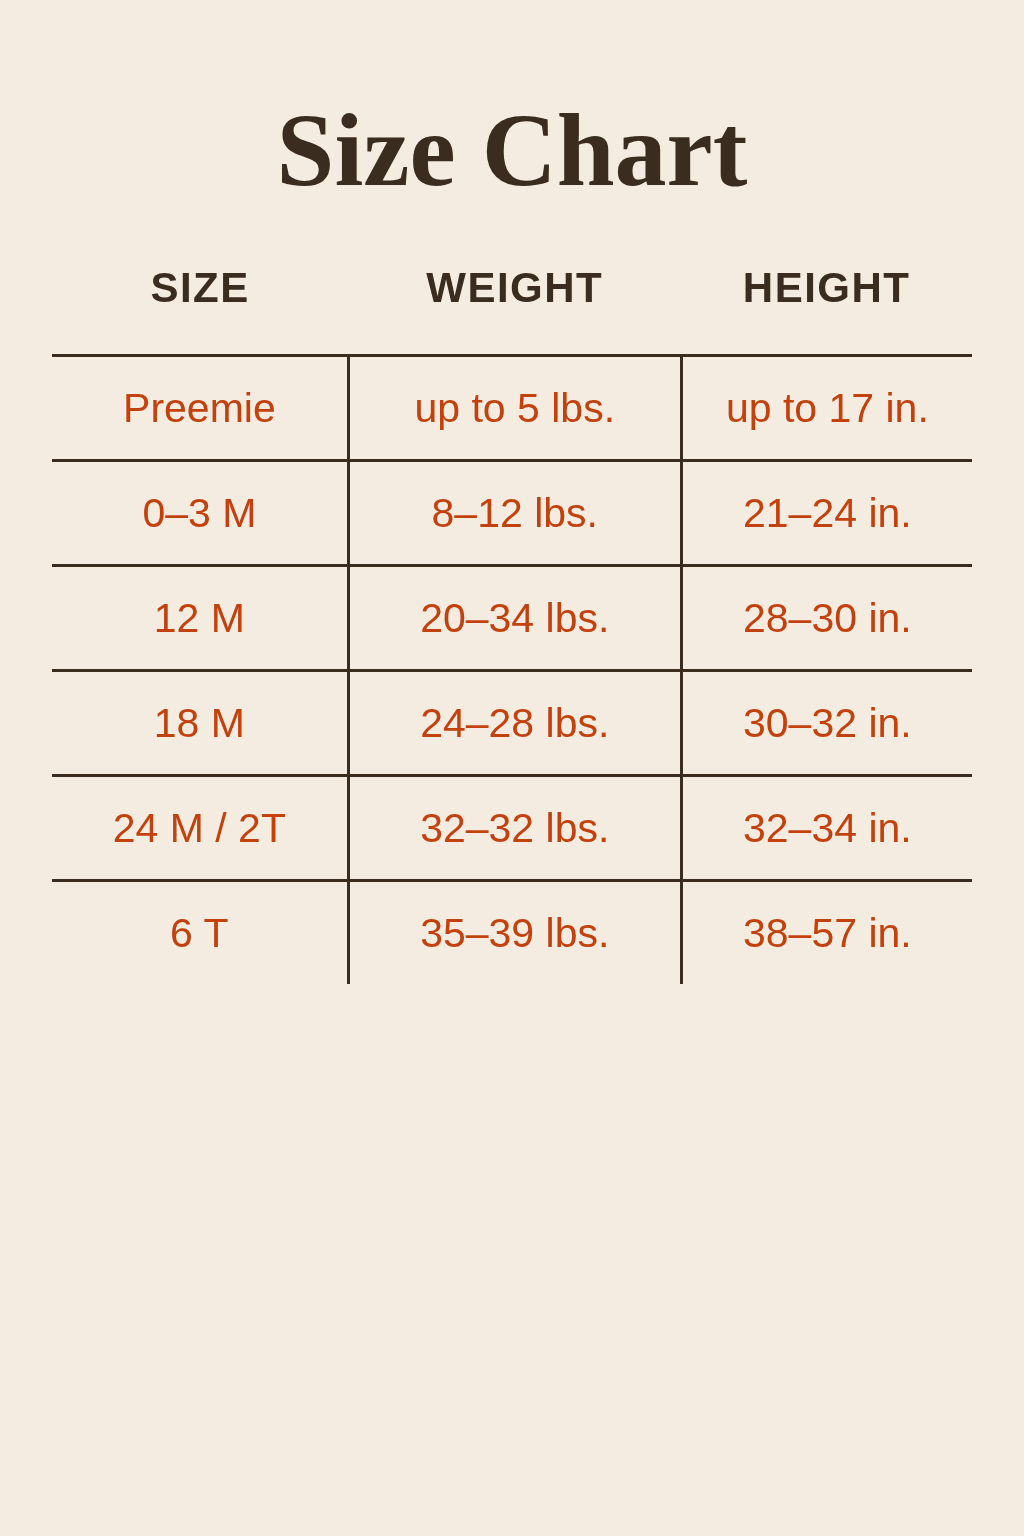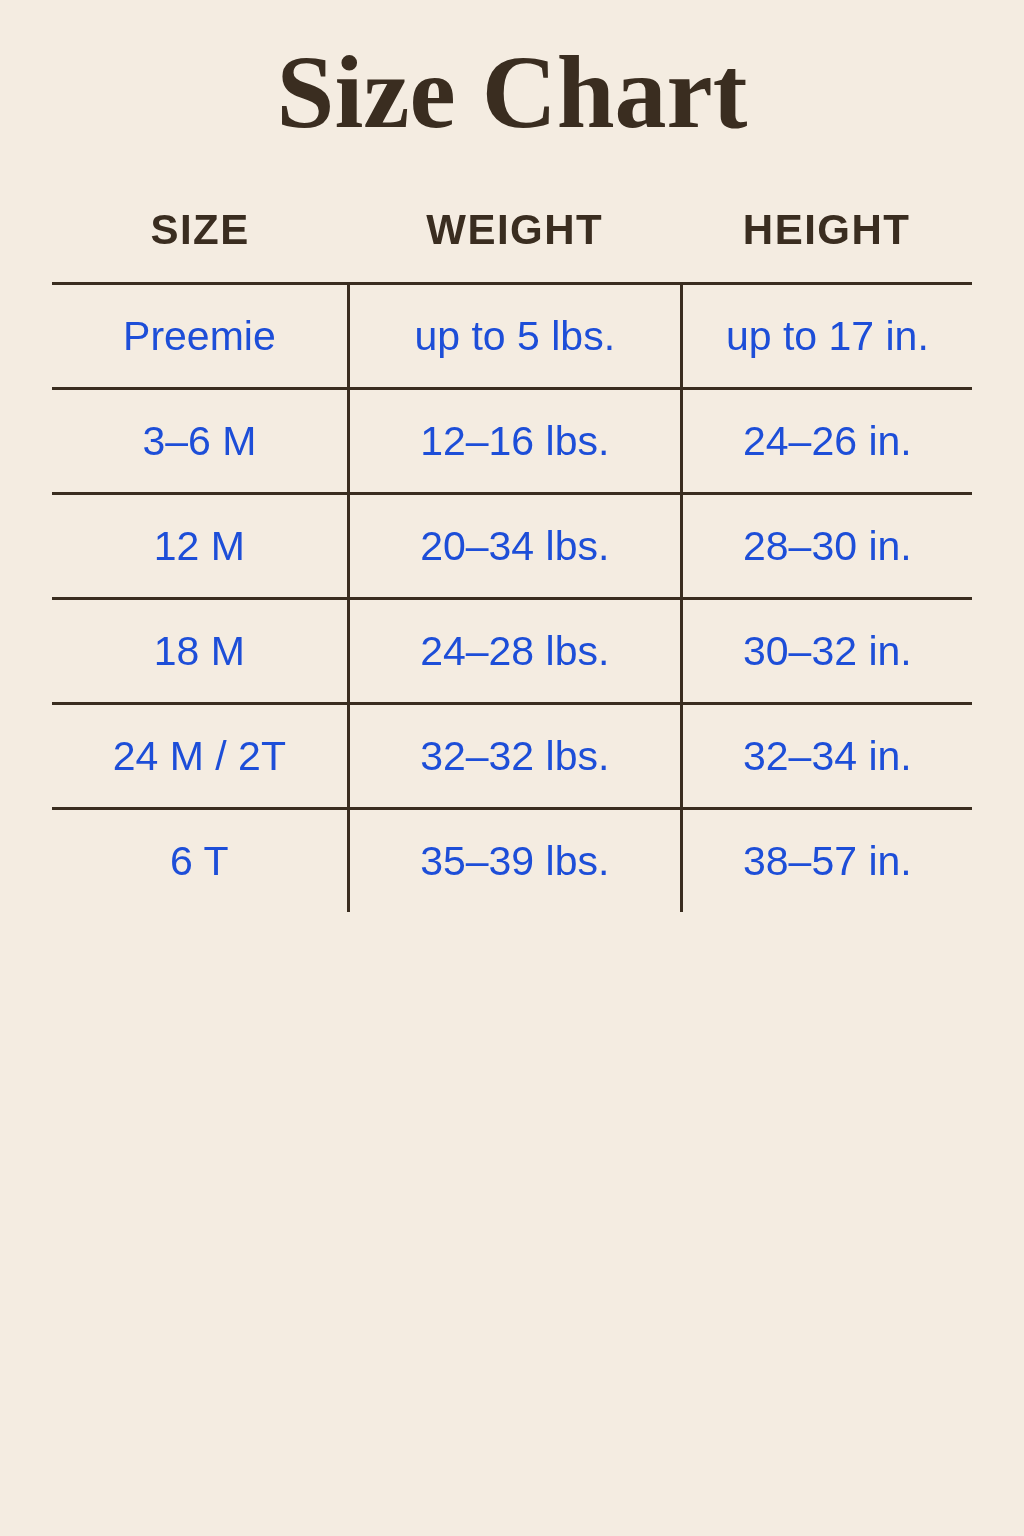--- a/index.html
+++ b/index.html
@@ -20,21 +20,21 @@
     height: 1536px;
     box-sizing: border-box;
   }
   .title {
     font-family: "Liberation Serif", serif;
     font-weight: bold;
     font-size: 104px;
     line-height: 1;
     text-align: center;
     color: #3a2d20;
-    padding-top: 40px;
+    padding-top: 98px;
     letter-spacing: 0px;
   }
   .table-wrap {
     margin: 0 auto;
     width: 920px;
     padding-top: 62px;
   }
   table.size-chart {
     width: 100%;
     border-collapse: collapse;
@@ -42,30 +42,30 @@
   }
   table.size-chart col.c1 { width: 32.2%; }
   table.size-chart col.c2 { width: 36.2%; }
   table.size-chart col.c3 { width: 31.6%; }
 
   table.size-chart th {
     font-size: 42px;
     font-weight: bold;
     letter-spacing: 1.5px;
     text-align: center;
-    padding: 0 0 28px 0;
+    padding: 0 0 42px 0;
     color: #3a2d20;
     border-bottom: 3px solid #3a2d20;
   }
   table.size-chart td {
     font-size: 41px;
     font-weight: 400;
     text-align: center;
     height: 100px;
-    color: #1d4ed8;
+    color: #c2410c;
     border-bottom: 3px solid #3a2d20;
     border-left: 3px solid #3a2d20;
   }
   table.size-chart td:first-child {
     border-left: none;
   }
   table.size-chart tr:last-child td {
     border-bottom: none;
   }
   table.size-chart th:first-child,
@@ -95,23 +95,23 @@
           <th>HEIGHT</th>
         </tr>
       </thead>
       <tbody>
         <tr>
           <td>Preemie</td>
           <td>up to 5 lbs.</td>
           <td>up to 17 in.</td>
         </tr>
         <tr>
-          <td>3–6 M</td>
-          <td>12–16 lbs.</td>
-          <td>24–26 in.</td>
+          <td>0–3 M</td>
+          <td>8–12 lbs.</td>
+          <td>21–24 in.</td>
         </tr>
         <tr>
           <td>12 M</td>
           <td>20–34 lbs.</td>
           <td>28–30 in.</td>
         </tr>
         <tr>
           <td>18 M</td>
           <td>24–28 lbs.</td>
           <td>30–32 in.</td>

